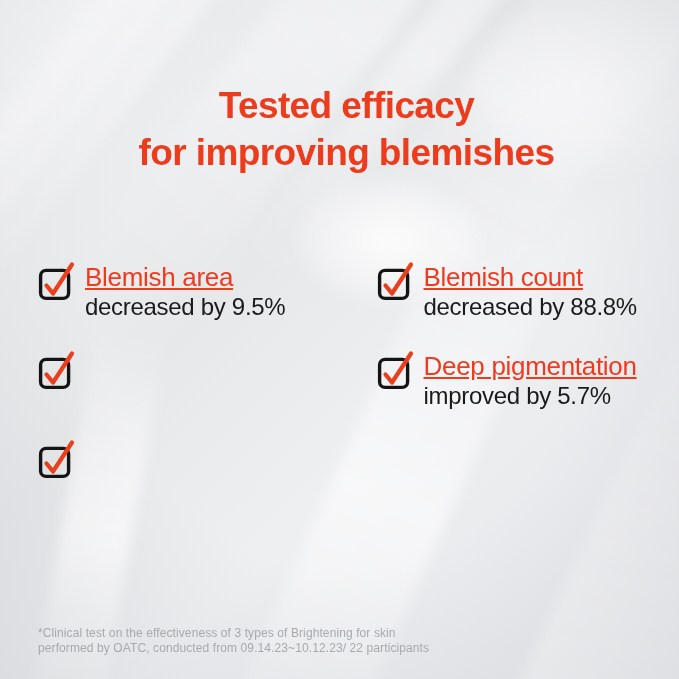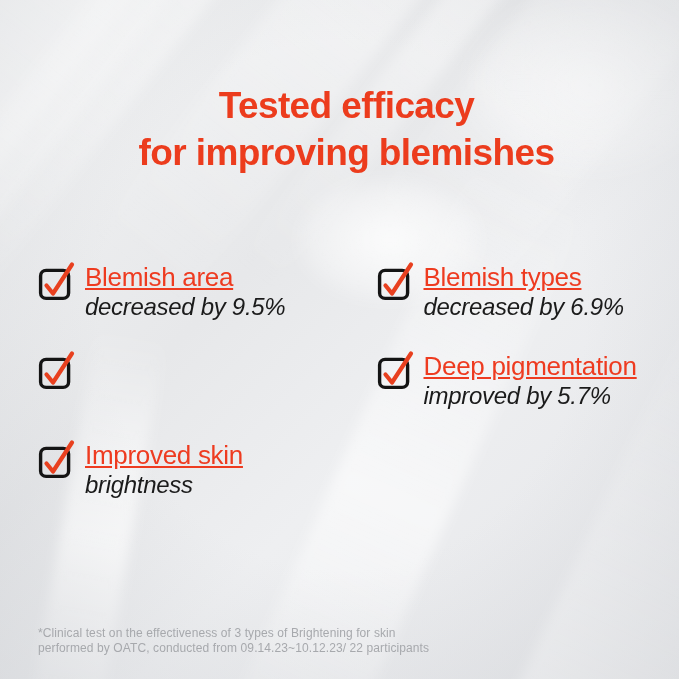--- a/index.html
+++ b/index.html
@@ -170,21 +170,20 @@
     letter-spacing: -0.3px;
     white-space: nowrap;
     text-decoration: underline;
   }
   .item-sub {
     color: #1b1b1b;
     font-size: 24px;
     line-height: 30px;
     letter-spacing: -0.3px;
     white-space: nowrap;
-    font-style: italic;
   }
 
   .footnote {
     position: absolute;
     left: 31px;
     top: 626px;
     color: #a7a9ad;
     font-size: 12px;
     line-height: 15px;
     letter-spacing: 0.1px;
@@ -232,22 +231,22 @@
           </span>
         </div>
         <div class="cell right">
           <span class="checkbox">
             <svg width="34" height="34" viewBox="0 0 34 34">
               <rect x="2.6" y="3.4" width="28" height="28" rx="5.5" ry="5.5" fill="none" stroke="#141414" stroke-width="3.4"></rect>
               <path d="M8.5 18.5 L15 26.5 L34 -2.5" fill="none" stroke="#e8401f" stroke-width="4.2" stroke-linecap="round" stroke-linejoin="round"></path>
             </svg>
           </span>
           <span class="texts">
-            <span class="item-title">Blemish types</span>
-            <span class="item-sub">decreased by 6.9%</span>
+            <span class="item-title">Blemish count</span>
+            <span class="item-sub">decreased by 88.8%</span>
           </span>
         </div>
       </div>
 
       <div class="row">
         <div class="cell left">
           <span class="checkbox">
             <svg width="34" height="34" viewBox="0 0 34 34">
               <rect x="2.6" y="3.4" width="28" height="28" rx="5.5" ry="5.5" fill="none" stroke="#141414" stroke-width="3.4"></rect>
               <path d="M8.5 18.5 L15 26.5 L34 -2.5" fill="none" stroke="#e8401f" stroke-width="4.2" stroke-linecap="round" stroke-linejoin="round"></path>
@@ -268,24 +267,20 @@
         </div>
       </div>
 
       <div class="row">
         <div class="cell left">
           <span class="checkbox">
             <svg width="34" height="34" viewBox="0 0 34 34">
               <rect x="2.6" y="3.4" width="28" height="28" rx="5.5" ry="5.5" fill="none" stroke="#141414" stroke-width="3.4"></rect>
               <path d="M8.5 18.5 L15 26.5 L34 -2.5" fill="none" stroke="#e8401f" stroke-width="4.2" stroke-linecap="round" stroke-linejoin="round"></path>
             </svg>
-          </span>
-          <span class="texts">
-            <span class="item-title">Improved skin</span>
-            <span class="item-sub">brightness</span>
           </span>
         </div>
       </div>
 
     </div>
 
     <div class="footnote">
       <span>*Clinical test on the effectiveness of 3 types of Brightening for skin</span>
       <span>performed by OATC, conducted from 09.14.23~10.12.23/ 22 participants</span>
     </div>

